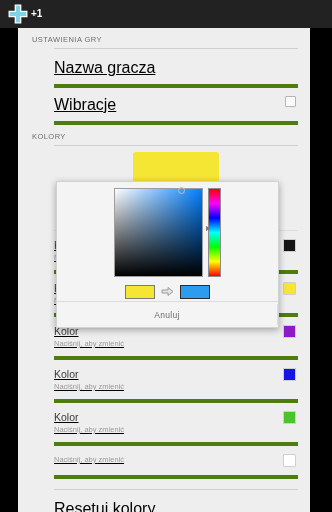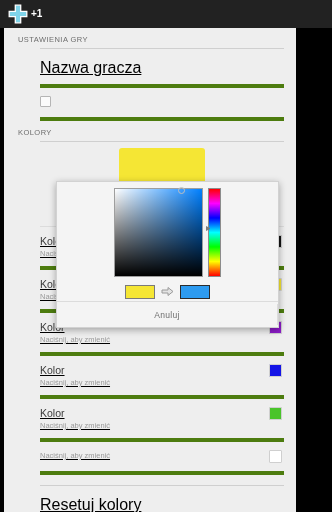--- a/index.html
+++ b/index.html
@@ -23,21 +23,21 @@
     margin-left:7px; height:22px;
   }
   .plus-glyph { width:22px; height:22px; display:block; }
   #plusone .p1label {
     color:#ffffff; font-size:10px; font-weight:bold; letter-spacing:0px;
     line-height:10px; padding-bottom:1px;
   }
 
   
   #page {
-    position:absolute; left:4px; top:28px; width:292px; height:484px;
+    position:absolute; left:18px; top:28px; width:292px; height:484px;
     background:#eeeeee;
     overflow:hidden;
   }
   #content {
     position:relative;
     padding:0 0 0 0;
     background:#eeeeee;
   }
 
   
@@ -174,20 +174,21 @@
     <div class="sect">
       <span class="stext">USTAWIENIA GRY</span>
       <div class="rule"></div>
     </div>
 
     <div class="pref">
       <span class="ptexts">Nazwa gracza</span>
     </div>
 
     <div class="pref">
+      <span class="ptexts">Wibracje</span>
       <span class="cbox"></span>
     </div>
 
     <div class="sect">
       <span class="stext">KOLORY</span>
       <div class="rule"></div>
     </div>
 
     <div class="preview-wrap">
       <div class="preview-box" id="pvbox" style="background: rgb(245, 230, 52);">

